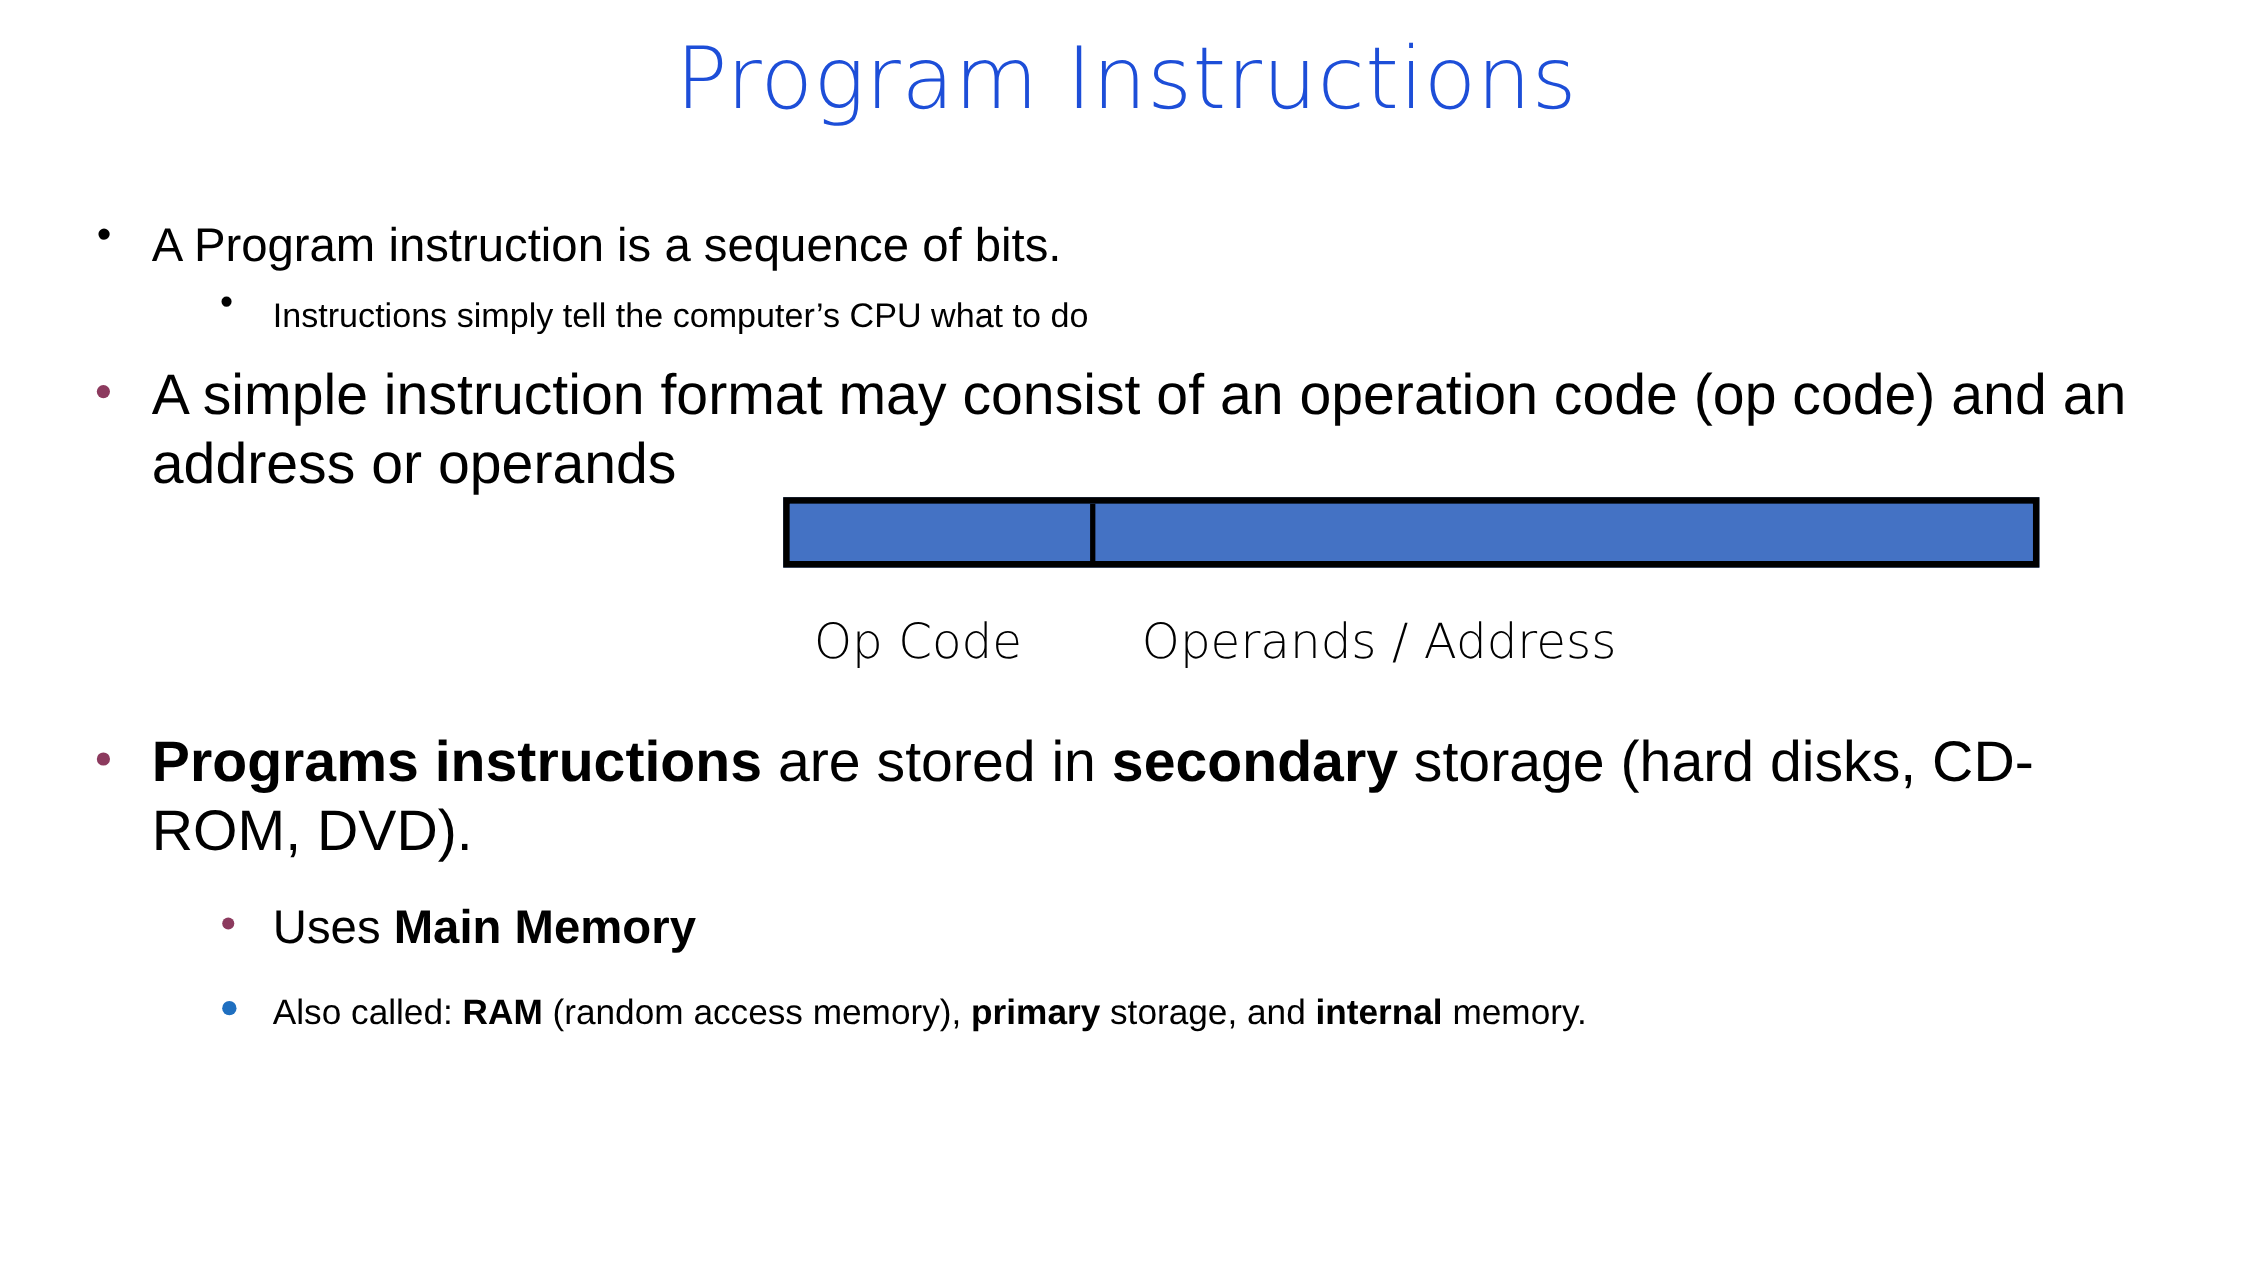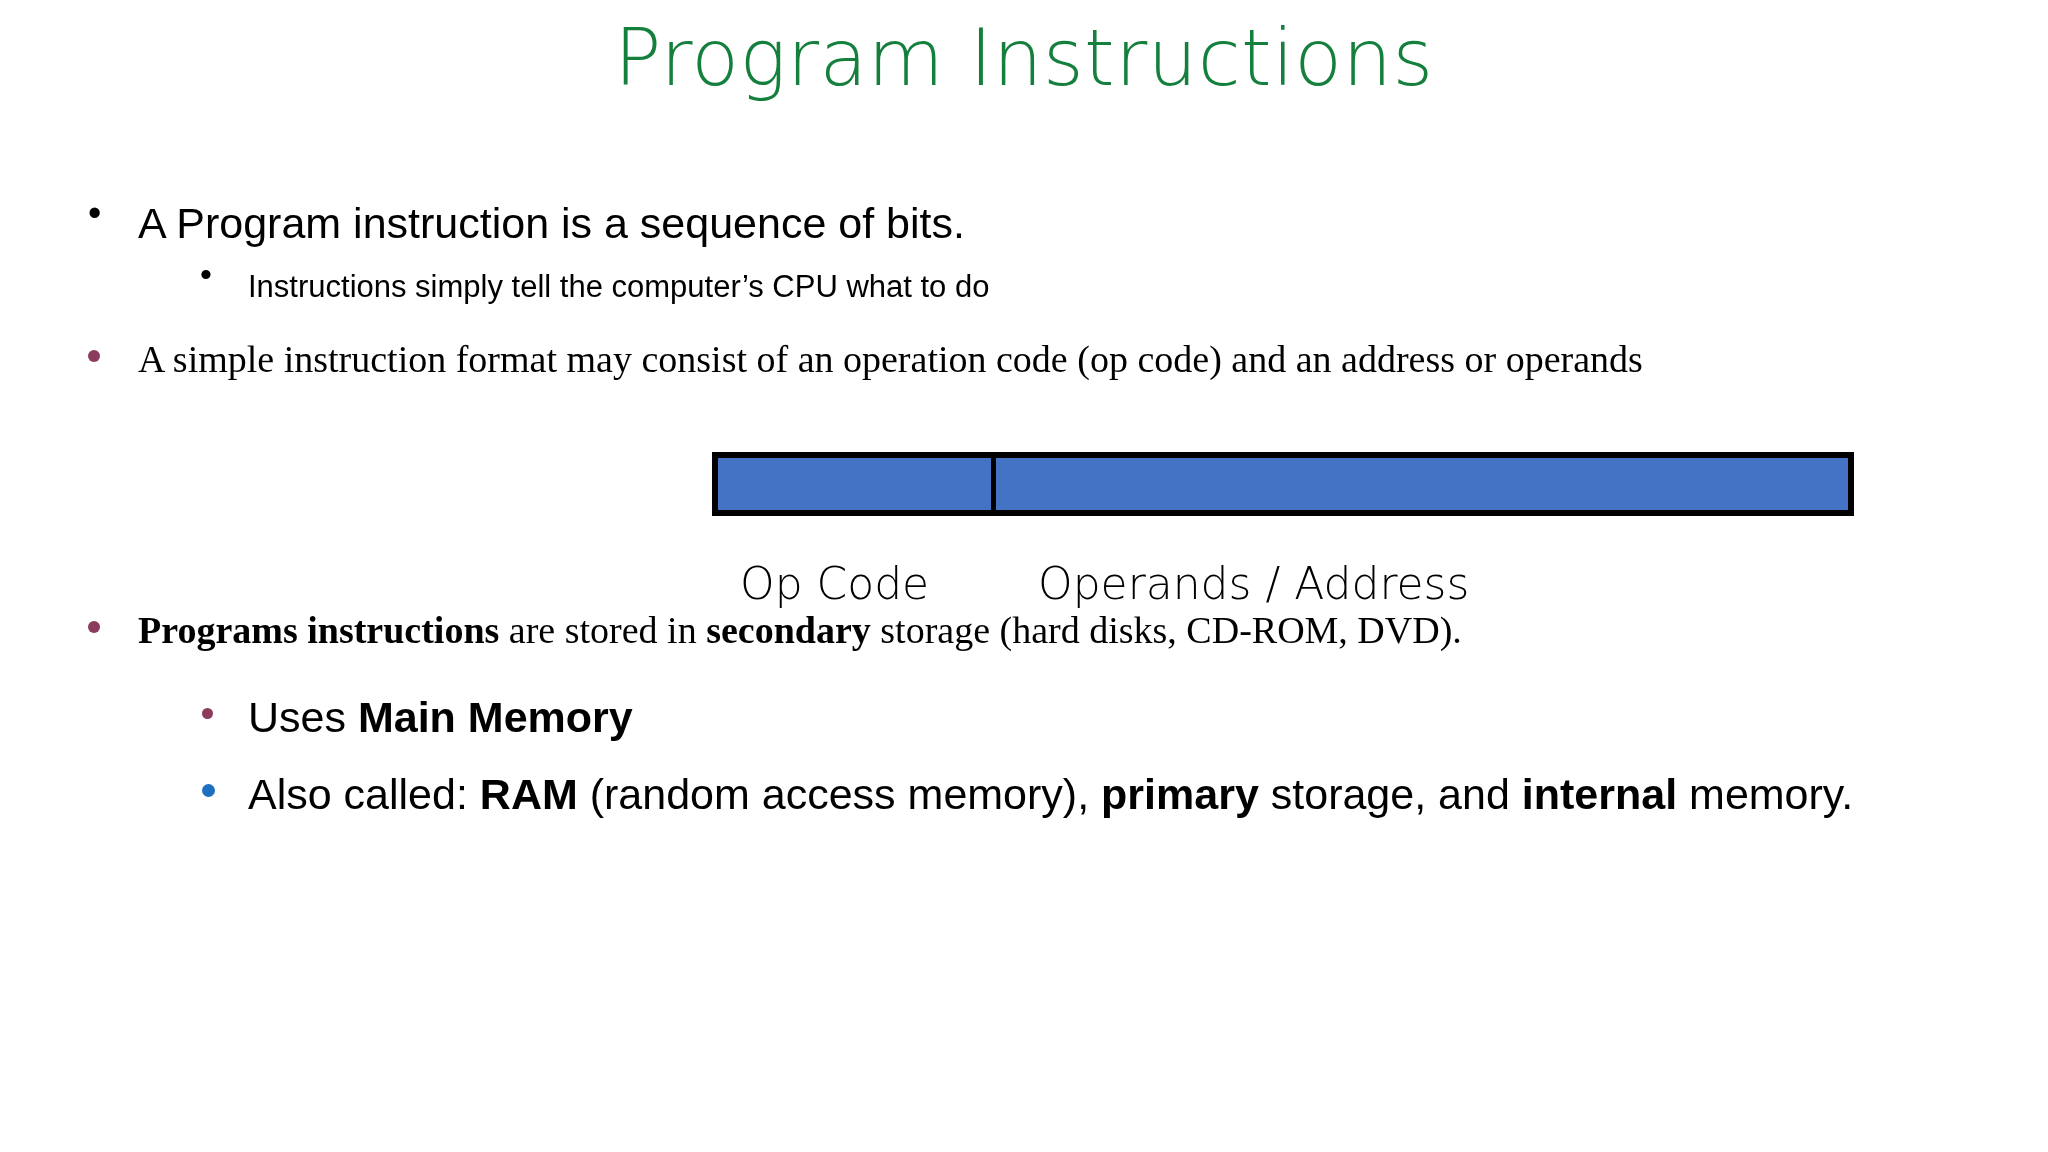--- a/index.html
+++ b/index.html
@@ -19,29 +19,29 @@
     position: relative;
     width: 2048px;
     height: 1152px;
     background: #ffffff;
   }
 
   
   .slide-title {
     position: absolute;
     left: 0;
-    top: 18px;
+    top: 32px;
     width: 2048px;
     text-align: center;
     font-family: "DejaVu Sans", sans-serif;
     font-weight: 300;
     font-size: 78px;
     line-height: 1.05;
     letter-spacing: 0.5px;
-    color: #15803d;
+    color: #1d4ed8;
     white-space: nowrap;
   }
 
   
   .body-block {
     position: absolute;
     left: 72px;
     top: 192px;
     width: 1910px;
   }
@@ -105,23 +105,22 @@
   }
   .lvl1m > .marker {
     left: 16px;
     top: 22px;
     width: 12px;
     height: 12px;
     border-radius: 50%;
     background: #8C3A5E;
   }
   .lvl1m > .btext {
-    font-size: 38px;
-    line-height: 63px;
-    font-family: Liberation Serif, serif;
+    font-size: 52px;
+    line-height: 63px;
   }
 
   
   .lvl2m {
     padding-left: 176px;
   }
   .lvl2m > .marker {
     left: 130px;
     top: 22px;
     width: 11px;
@@ -140,21 +139,21 @@
   }
   .lvl2b > .marker {
     left: 130px;
     top: 21px;
     width: 13px;
     height: 13px;
     border-radius: 50%;
     background: #1F6FC0;
   }
   .lvl2b > .btext {
-    font-size: 43px;
+    font-size: 32px;
     line-height: 63px;
   }
 
   b, .b { font-weight: bold; }
 
   
   .diagram {
     position: absolute;
     left: 712px;
     top: 452px;

